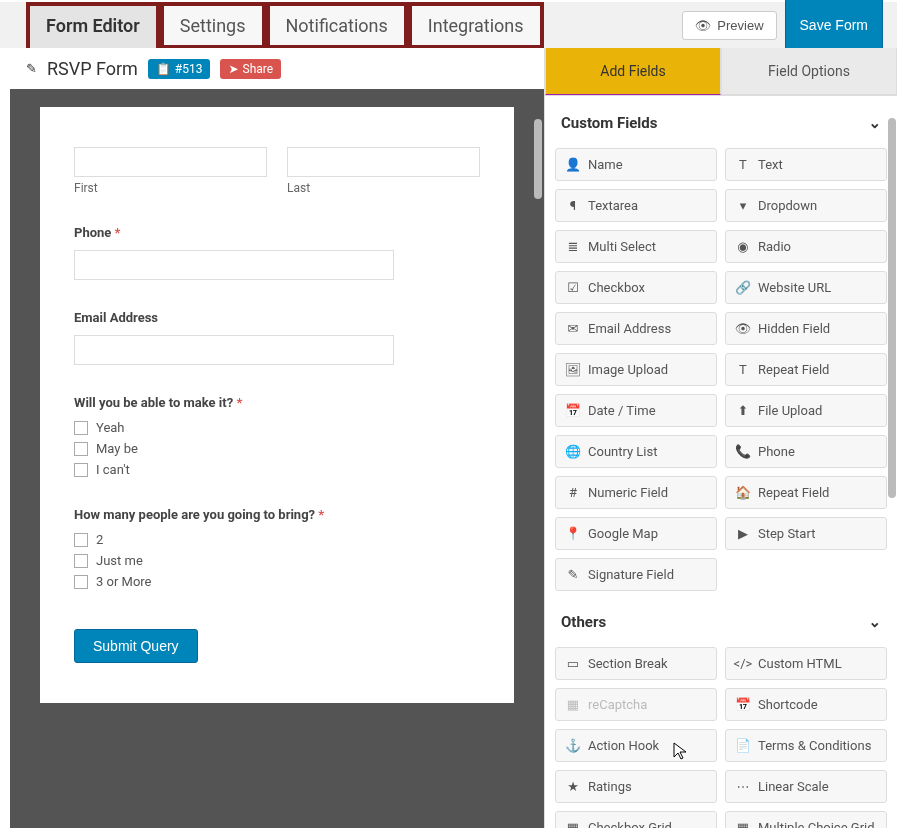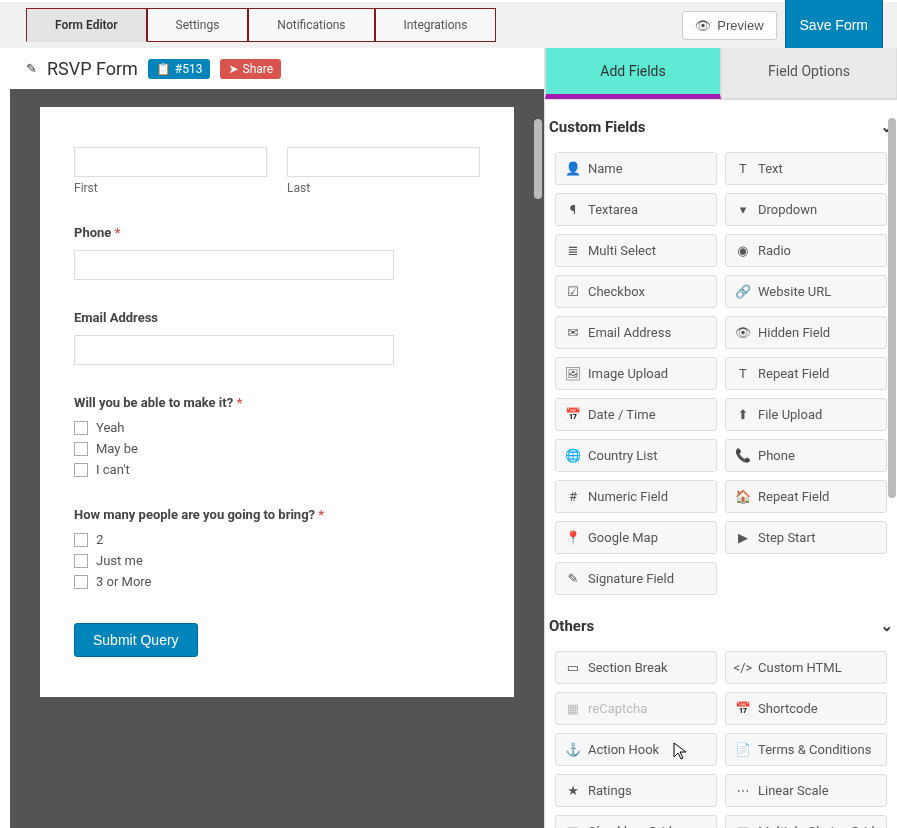--- a/index.html
+++ b/index.html
@@ -13,22 +13,22 @@
   overflow: hidden;
 }
 .app { display: flex; flex-direction: column; width: 100%; height: 100%; }
 .topbar {
   display: flex; justify-content: space-between; align-items: center;
   background: #f1f1f1; height: 48px; padding: 0 10px;
   border-top: 2px solid #fff;
 }
 .toptabs { display: flex; gap: 0; margin-left: 16px;}
 .toptab {
-  padding: 9px 28px; border: 1px solid #7f1d1d; background: #f7f7f7;
-  color: #555; font-size: 12px; cursor: pointer;
+  padding: 9px 16px; border: 4px solid #7f1d1d; background: #f7f7f7;
+  color: #555; font-size: 18px; cursor: pointer;
 }
 .toptab.active { background: #e4e4e4; border-bottom: 1px solid #e4e4e4; color: #333; font-weight: 600;}
 .topright { display: flex; gap: 8px; align-items: center; padding-right: 4px;}
 .btn-preview {
   background: #fff; border:1px solid #ccc; border-radius: 3px;
   padding: 6px 12px; display: flex; align-items: center; gap: 6px;
   color: #555; font-size: 13px; cursor: pointer;
 }
 .btn-save {
   background: #0085ba; color: #fff; border: 1px solid #006799; border-radius: 3px;
@@ -57,32 +57,32 @@
 .row { display:flex; gap: 20px; }
 .tinput { border:1px solid #ddd; height: 30px; background:#fff; width:100%; padding: 4px 8px;}
 .sublabel { font-size: 12px; color:#666; margin-top: 4px; display:block;}
 .col { flex:1; }
 .widefld .tinput { width: 320px; }
 .chk { display:flex; align-items:center; gap:8px; margin: 6px 0; }
 .chk .box { width:14px; height:14px; border:1px solid #aaa; background:#fff; display:inline-block;}
 .chk span { color:#555; font-size:13px;}
 .submitbtn {
   background:#0085ba; color:#fff; border:1px solid #006799; padding:8px 18px;
-  font-size:14px; border-radius:3px; cursor:pointer; margin-top: 4px;
+  font-size:14px; border-radius:3px; cursor:pointer; margin-top: 10px;
 }
 
 .rightpane { width: 352px; display:flex; flex-direction:column; background:#fff; position:relative;}
 .rtabs { display:flex; border-bottom:1px solid #ddd;}
 .rtab { flex:1; text-align:center; padding: 15px 0; font-size:14px; color:#555; background:#fff; border:1px solid #ddd; border-top:none; cursor:pointer;}
-.rtab.active { background:#5eead4; border-bottom:5px solid #a21caf; color:#333;}
+.rtab.active { background:#eab308; border-bottom:1px solid #a21caf; color:#333;}
 .rtab.inactive { background:#eaeaea; }
 .rcontent { flex:1; overflow-y:auto; padding: 6px 0; }
 .sechead {
   display:flex; justify-content:space-between; align-items:center;
-  font-weight:700; color:#333; padding: 12px 4px; font-size:15px; cursor:pointer;
+  font-weight:700; color:#333; padding: 12px 16px; font-size:15px; cursor:pointer;
 }
 .grid2 { display:grid; grid-template-columns: 1fr 1fr; gap:8px; padding: 4px 10px 10px 10px;}
 .fitem {
   background:#f7f7f7; border:1px solid #ddd; border-radius:3px; padding:8px 10px;
   display:flex; align-items:center; gap:8px; font-size:13px; color:#555; cursor:pointer;
 }
 .fitem.disabled { color:#bbb; }
 .fitem .mini-icon { width:14px; display:inline-flex; justify-content:center;}
 .scrollbar-right { position:absolute; right:0; top:50px; bottom:0; width:10px; }
 .scrollbar-right .thumb { position:absolute; right:1px; top:20px; width:8px; height:380px; background:#bbb; border-radius:4px;}

